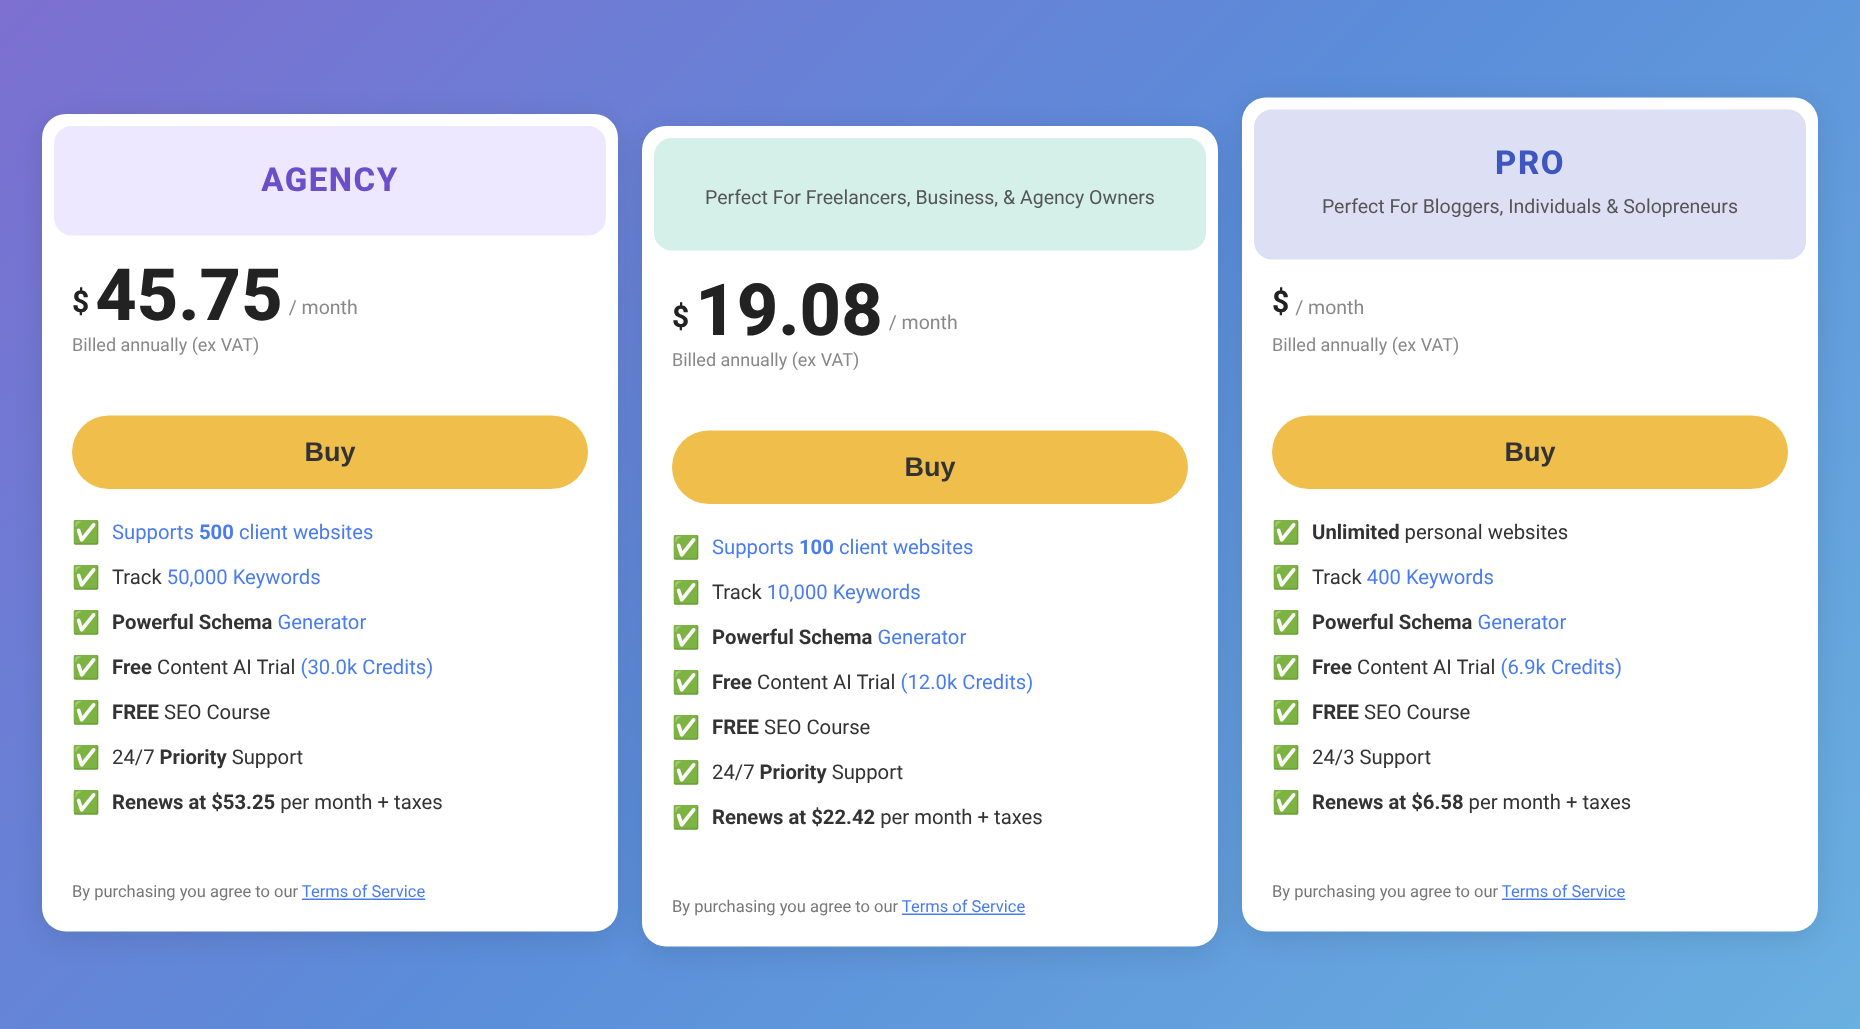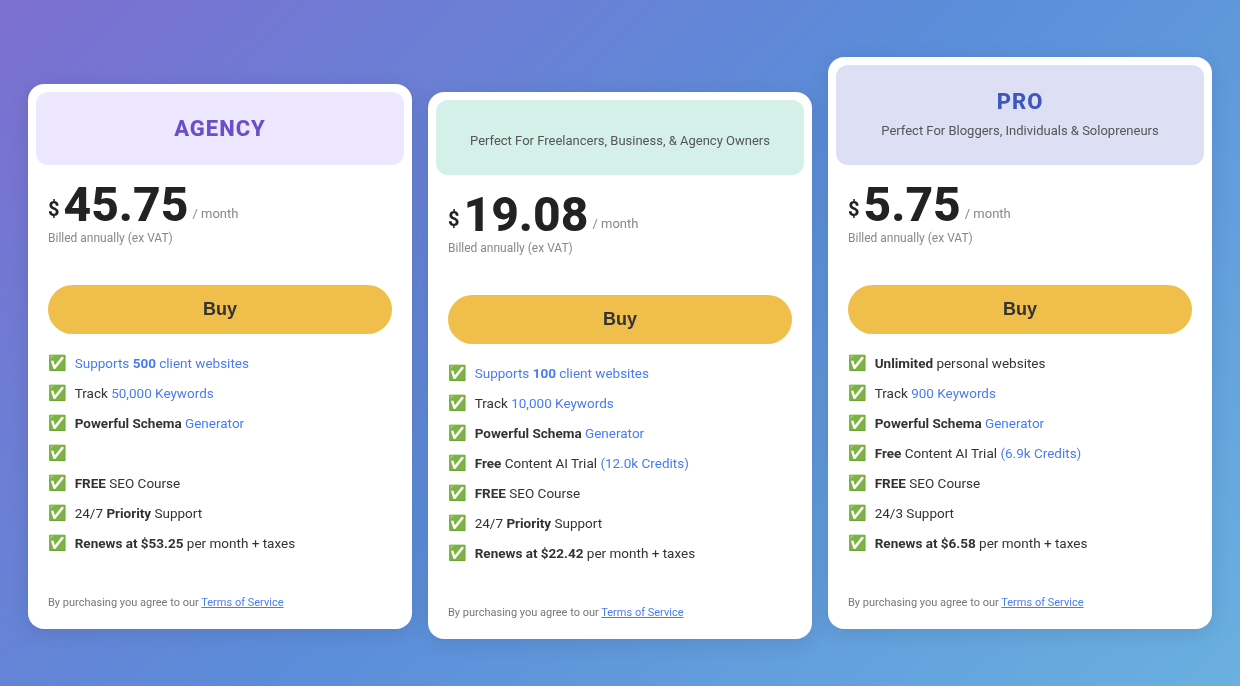--- a/index.html
+++ b/index.html
@@ -185,20 +185,21 @@
           <li>
             <span class="check-icon" style="font-size: 15px;">✅</span>
             <span><span>Track </span><a href="#" class="feature-link">50,000 Keywords</a></span>
           </li>
           <li>
             <span class="check-icon" style="font-size: 15px;">✅</span>
             <span><span class="feature-bold">Powerful Schema</span><a href="#" class="feature-link"> Generator</a></span>
           </li>
           <li>
             <span class="check-icon" style="font-size: 15px;">✅</span>
+            <span><span class="feature-bold">Free</span><span> Content AI Trial </span><a href="#" class="feature-link">(30.0k Credits)</a></span>
           </li>
           <li>
             <span class="check-icon" style="font-size: 15px;">✅</span>
             <span><span class="feature-bold">FREE</span><span> SEO Course</span></span>
           </li>
           <li>
             <span class="check-icon" style="font-size: 15px;">✅</span>
             <span><span>24/7 </span><span class="feature-bold">Priority</span><span> Support</span></span>
           </li>
           <li>
@@ -255,33 +256,32 @@
       <div class="tos-text">By purchasing you agree to our <a href="#" class="tos-link">Terms of Service</a></div>
     </div>
     <div class="pricing-card">
       <div class="card-header pro">
         <div><span class="plan-name pro">PRO</span></div>
         <div class="plan-desc">Perfect For Bloggers, Individuals &amp; Solopreneurs</div>
       </div>
       <div class="pricing-body">
         <div class="price-row">
           <span class="price-dollar">$</span>
-          <span class="price-main">5.75</span>
           <span class="price-period">/ month</span>
         </div>
         <div class="price-billing">Billed annually (ex VAT)</div>
         <button class="buy-button">Buy</button>
         <ul class="features-list">
           <li>
             <span class="check-icon" style="font-size: 15px;">✅</span>
             <span><span class="feature-bold">Unlimited</span><span> personal websites</span></span>
           </li>
           <li>
             <span class="check-icon" style="font-size: 15px;">✅</span>
-            <span><span>Track </span><a href="#" class="feature-link">900 Keywords</a></span>
+            <span><span>Track </span><a href="#" class="feature-link">400 Keywords</a></span>
           </li>
           <li>
             <span class="check-icon" style="font-size: 15px;">✅</span>
             <span><span class="feature-bold">Powerful Schema</span><a href="#" class="feature-link"> Generator</a></span>
           </li>
           <li>
             <span class="check-icon" style="font-size: 15px;">✅</span>
             <span><span class="feature-bold">Free</span><span> Content AI Trial </span><a href="#" class="feature-link">(6.9k Credits)</a></span>
           </li>
           <li>

